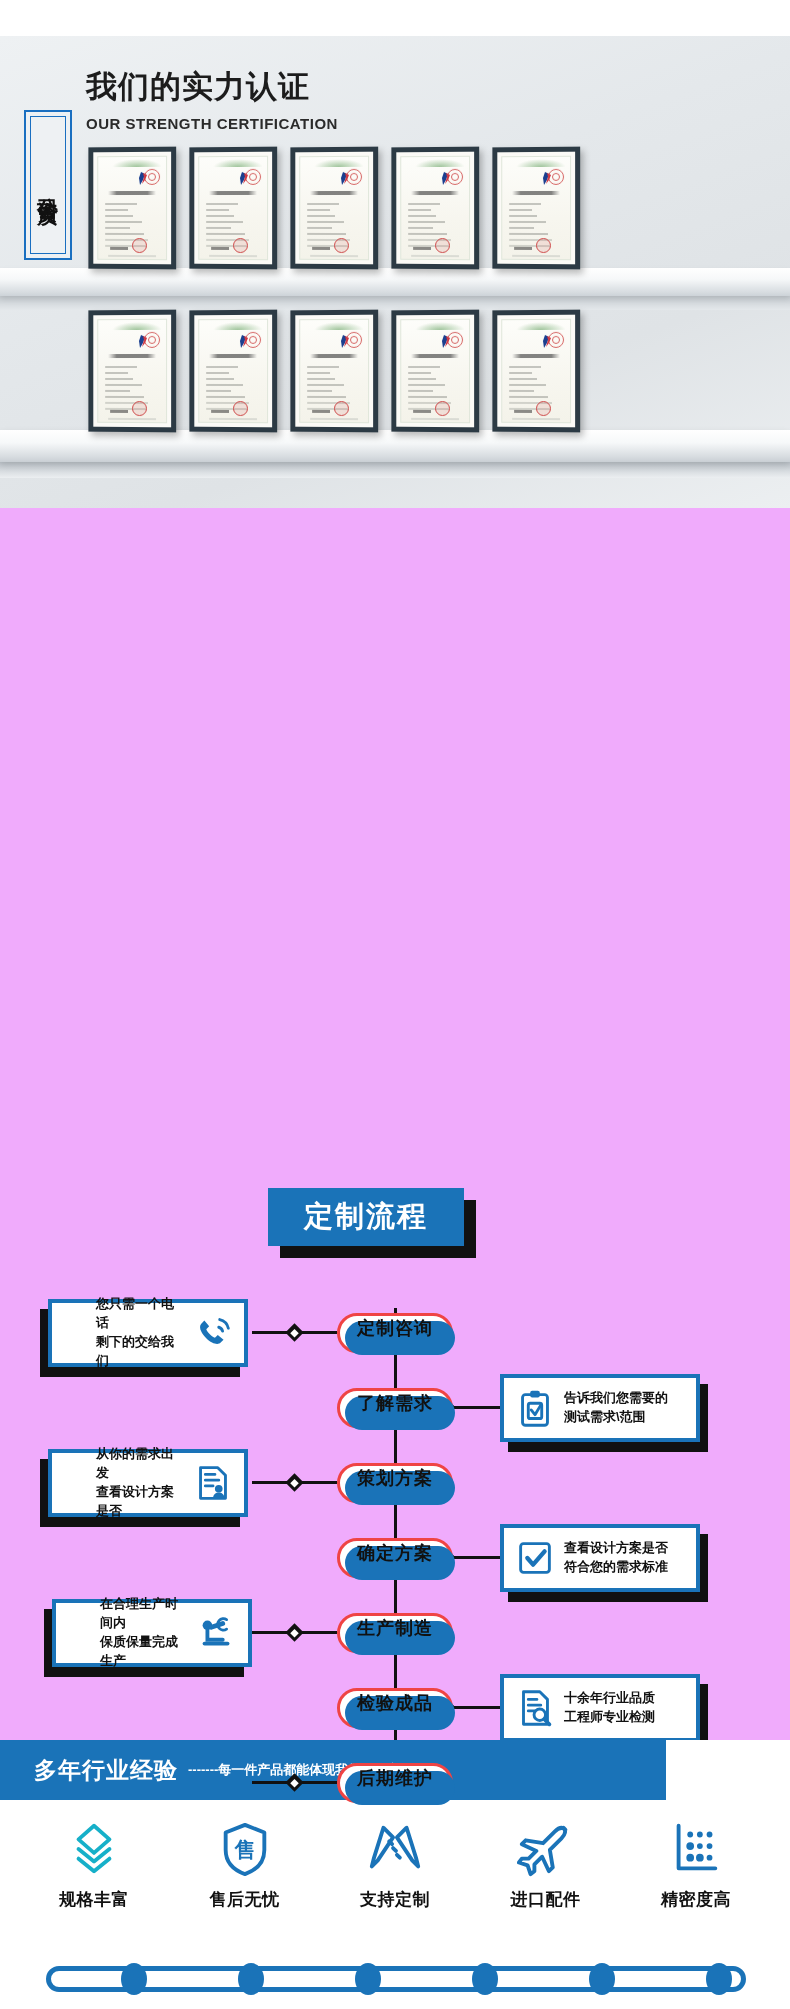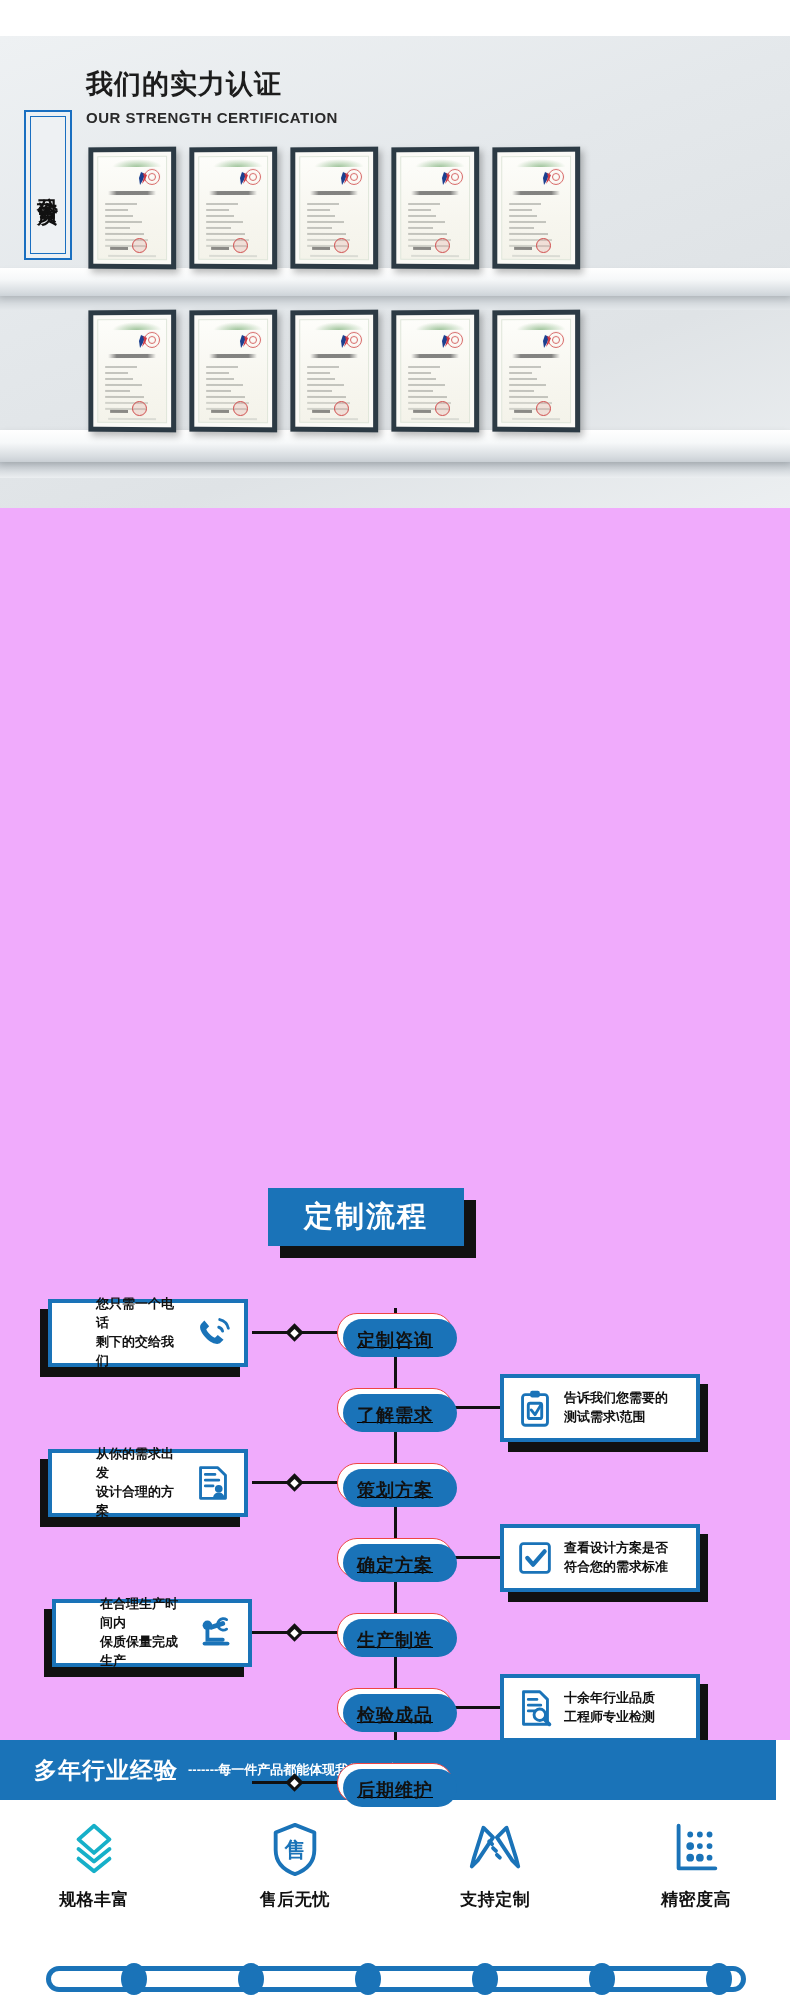--- a/index.html
+++ b/index.html
@@ -38,21 +38,21 @@
   .badge-vert .inner {
     width:36px; height:138px; border:1px solid #1a6fc0;
     display:flex; align-items:center; justify-content:center;
   }
   .badge-vert span {
     writing-mode: vertical-rl; font-size:21px; font-weight:bold;
     color:#111; letter-spacing:2px; line-height:1;
   }
 
   .sec1-title { position:absolute; left:86px; top:66px; }
-  .sec1-title h2 { font-size:27px; font-weight:bold; color:#1c1c1c; letter-spacing:1px; }
+  .sec1-title h2 { font-size:31px; font-weight:bold; color:#1c1c1c; letter-spacing:1px; }
   .sec1-title h3 { font-size:15px; font-weight:bold; color:#2a2a2a; letter-spacing:.5px; margin-top:7px; }
 
   .cert-row { position:absolute; display:flex; gap:13px; }
   .cert-row.r1 { left:88px; top:147px; }
   .cert-row.r2 { left:88px; top:310px; }
 
   .frame {
     width:88px; height:122px; background:#2c3a44;
     padding:5px; box-shadow:3px 4px 7px rgba(0,0,0,.28);
     transform: perspective(500px) rotateY(-4deg);
@@ -91,22 +91,22 @@
   .flow-title-shadow { position:absolute; left:12px; top:12px; width:196px; height:58px; background:#111; }
   .flow-title { position:relative; width:196px; height:58px; background:#1a73b8;
     display:flex; align-items:center; justify-content:center; }
   .flow-title span { color:#fff; font-size:29px; font-weight:bold; letter-spacing:2px; }
 
   .spine { position:absolute; left:394px; top:800px; width:3px; height:448px; background:#111; }
 
   
   .step {
     position:absolute; left:337px; width:116px; height:40px;
-    background:#fff; border:1px solid #ef4444; border-radius:20px;
-    display:flex; align-items:flex-end; justify-content:center; z-index:3;text-decoration:underline;
+    background:#fff; border:3px solid #ef4444; border-radius:20px;
+    display:flex; align-items:flex-start; justify-content:center; z-index:3;
   }
   .step::after { content:""; position:absolute; left:5px; right:-5px; top:5px; bottom:-5px;
     border-radius:20px; background:#1a73b8; z-index:-1; }
   .step span { font-size:18px; font-weight:bold; color:#111; letter-spacing:1px; }
 
   
   .card { position:absolute; width:200px; height:68px; }
   .card .shad { position:absolute; left:-8px; top:10px; width:200px; height:68px; background:#111; }
   .card .body { position:absolute; left:0; top:0; width:200px; height:68px;
     background:#fff; border:4px solid #1a73b8; display:flex; align-items:center; padding:0 8px; gap:6px; }
@@ -115,21 +115,21 @@
   .card.left .body { flex-direction:row;padding-left:44px; }
   .card.right .body { flex-direction:row; }
 
   
   .conn { position:absolute; height:3px; background:#111; z-index:1; }
   .dia { position:absolute; width:13px; height:13px; background:#111; transform:rotate(45deg); z-index:2; }
   .dia::after { content:""; position:absolute; left:3.5px; top:3.5px; width:6px; height:6px; background:#fff; transform:rotate(0deg); }
 
   
   .feat-section { position:relative; width:790px; height:269px; background:#fff; }
-  .feat-bar { position:absolute; left:0; top:0; width:776px; height:60px; background:#1a73b8;
+  .feat-bar { position:absolute; left:0; top:0; width:666px; height:60px; background:#1a73b8;
     display:flex; align-items:center; padding-left:34px; gap:10px; }
   .feat-bar .big { color:#fff; font-size:23px; font-weight:bold; letter-spacing:1px; }
   .feat-bar .sub { color:#fff; font-size:13px; font-weight:bold; }
 
   .feat-items { position:absolute; left:40px; top:76px; width:710px; display:flex; justify-content:space-between; }
   .feat-item { width:108px; display:flex; flex-direction:column; align-items:center; gap:10px; }
   .feat-item .fi { height:62px; display:flex; align-items:flex-end; justify-content:center; }
   .feat-item .fl { font-size:17px; font-weight:bold; color:#111; letter-spacing:.5px; }
 
   .track { position:absolute; left:46px; top:226px; width:700px; height:26px;
@@ -487,21 +487,21 @@
 测试需求\范围</div>
         </div>
       </div>
       <div class="conn" style="left:453px; top:898px; width:30px"></div>
       <div class="dia" style="left:440px; top:893px"></div>
       <div class="conn" style="left:453px; top:898px; width:47px"></div>
       <div class="card left" style="left:48px; top:941px">
         <div class="shad"></div>
         <div class="body">
           <div class="txt">从你的需求出发
-设计合理的方案</div>
+查看设计方案是否</div>
           <div class="ico">
             <svg viewBox="0 0 48 48" width="46" height="46">
               <path d="M11 8h18l8 8v24H11z" stroke="#1a73b8" fill="none" stroke-width="3" stroke-linecap="round" stroke-linejoin="round"></path>
               <path d="M16 15h10M16 21h14M16 27h8" stroke="#1a73b8" fill="none" stroke-width="3" stroke-linecap="round" stroke-linejoin="round"></path>
               <circle cx="30" cy="30" r="4" fill="#1a73b8"></circle>
               <path d="M24 40c0-4 3-6 6-6s6 2 6 6z" fill="#1a73b8"></path>
             </svg>
           </div>
         </div>
       </div>
@@ -614,20 +614,28 @@
             <path d="M18 8l10 10-16 24-6 6 2-8z" stroke="#1a73b8" fill="none" stroke-width="4" stroke-linecap="round" stroke-linejoin="round"></path>
             <path d="M42 8L32 18l16 24 6 6-2-8z" stroke="#1a73b8" fill="none" stroke-width="4" stroke-linecap="round" stroke-linejoin="round"></path>
             <path d="M24 22l3 3M28 29l3 3M32 36l3 3" stroke="#1a73b8" fill="none" stroke-width="4" stroke-linecap="round" stroke-linejoin="round"></path>
           </svg>
         </div>
         <div class="fl">支持定制</div>
       </div>
       <div class="feat-item">
         <div class="fi">
           <svg viewBox="0 0 60 60" width="58" height="58">
+            <path d="M48 8c3 3 2 7-2 11L34 31l3 18-4 4-7-15-8 8v7l-4 3-3-9-9-3 3-4h7l8-8-15-7 4-4 18 3 12-12c4-4 8-5 11-2z" stroke="#1a73b8" fill="none" stroke-width="4" stroke-linecap="round" stroke-linejoin="round"></path>
+          </svg>
+        </div>
+        <div class="fl">进口配件</div>
+      </div>
+      <div class="feat-item">
+        <div class="fi">
+          <svg viewBox="0 0 60 60" width="58" height="58">
             <path d="M12 6v44h38" stroke="#1a73b8" fill="none" stroke-width="4" stroke-linecap="round" stroke-linejoin="round"></path>
             <circle cx="24" cy="15" r="3" fill="#1a73b8"></circle>
             <circle cx="34" cy="15" r="3" fill="#1a73b8"></circle>
             <circle cx="44" cy="15" r="3" fill="#1a73b8"></circle>
             <circle cx="24" cy="27" r="4" fill="#1a73b8"></circle>
             <circle cx="34" cy="27" r="3" fill="#1a73b8"></circle>
             <circle cx="44" cy="27" r="3" fill="#1a73b8"></circle>
             <circle cx="24" cy="39" r="4" fill="#1a73b8"></circle>
             <circle cx="34" cy="39" r="4" fill="#1a73b8"></circle>
             <circle cx="44" cy="39" r="3" fill="#1a73b8"></circle>

